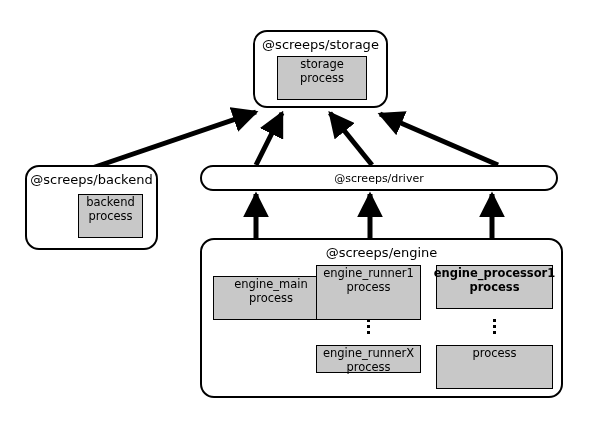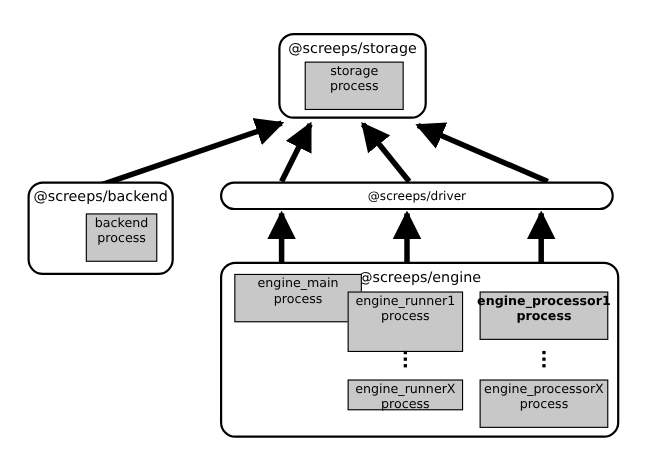--- a/index.html
+++ b/index.html
@@ -107,21 +107,21 @@
     </div>
   </div>
 
   <div class="pill" style="left:200px;top:165px;width:358px;height:26px;">
     <span>@screeps/driver</span>
   </div>
 
   <div class="module" style="left:200px;top:238px;width:363px;height:160px;">
     <div class="module-title" style="top:6px;">@screeps/engine</div>
 
-    <div class="proc" style="left:11px;top:9px;width:116px;height:44px;">
+    <div class="proc" style="left:11px;top:36px;width:116px;height:44px;">
       <span>engine_main</span>
       <span>process</span>
     </div>
 
     <div class="proc" style="left:114px;top:25px;width:105px;height:55px;">
       <span>engine_runner1</span>
       <span>process</span>
     </div>
     <div class="vdots" style="left:159px;top:76px;">
         <i></i>
@@ -136,18 +136,17 @@
     <div class="proc" style="left:234px;top:25px;width:117px;height:44px;font-weight:bold;">
       <span>engine_processor1</span>
       <span>process</span>
     </div>
     <div class="vdots" style="left:285px;top:76px;">
         <i></i>
         <i></i>
         <i></i>
       </div>
     <div class="proc" style="left:234px;top:105px;width:117px;height:44px;">
-      <span>engine_processorX</span>
       <span>process</span>
     </div>
   </div>
 
 </div>
 
 </body></html>

